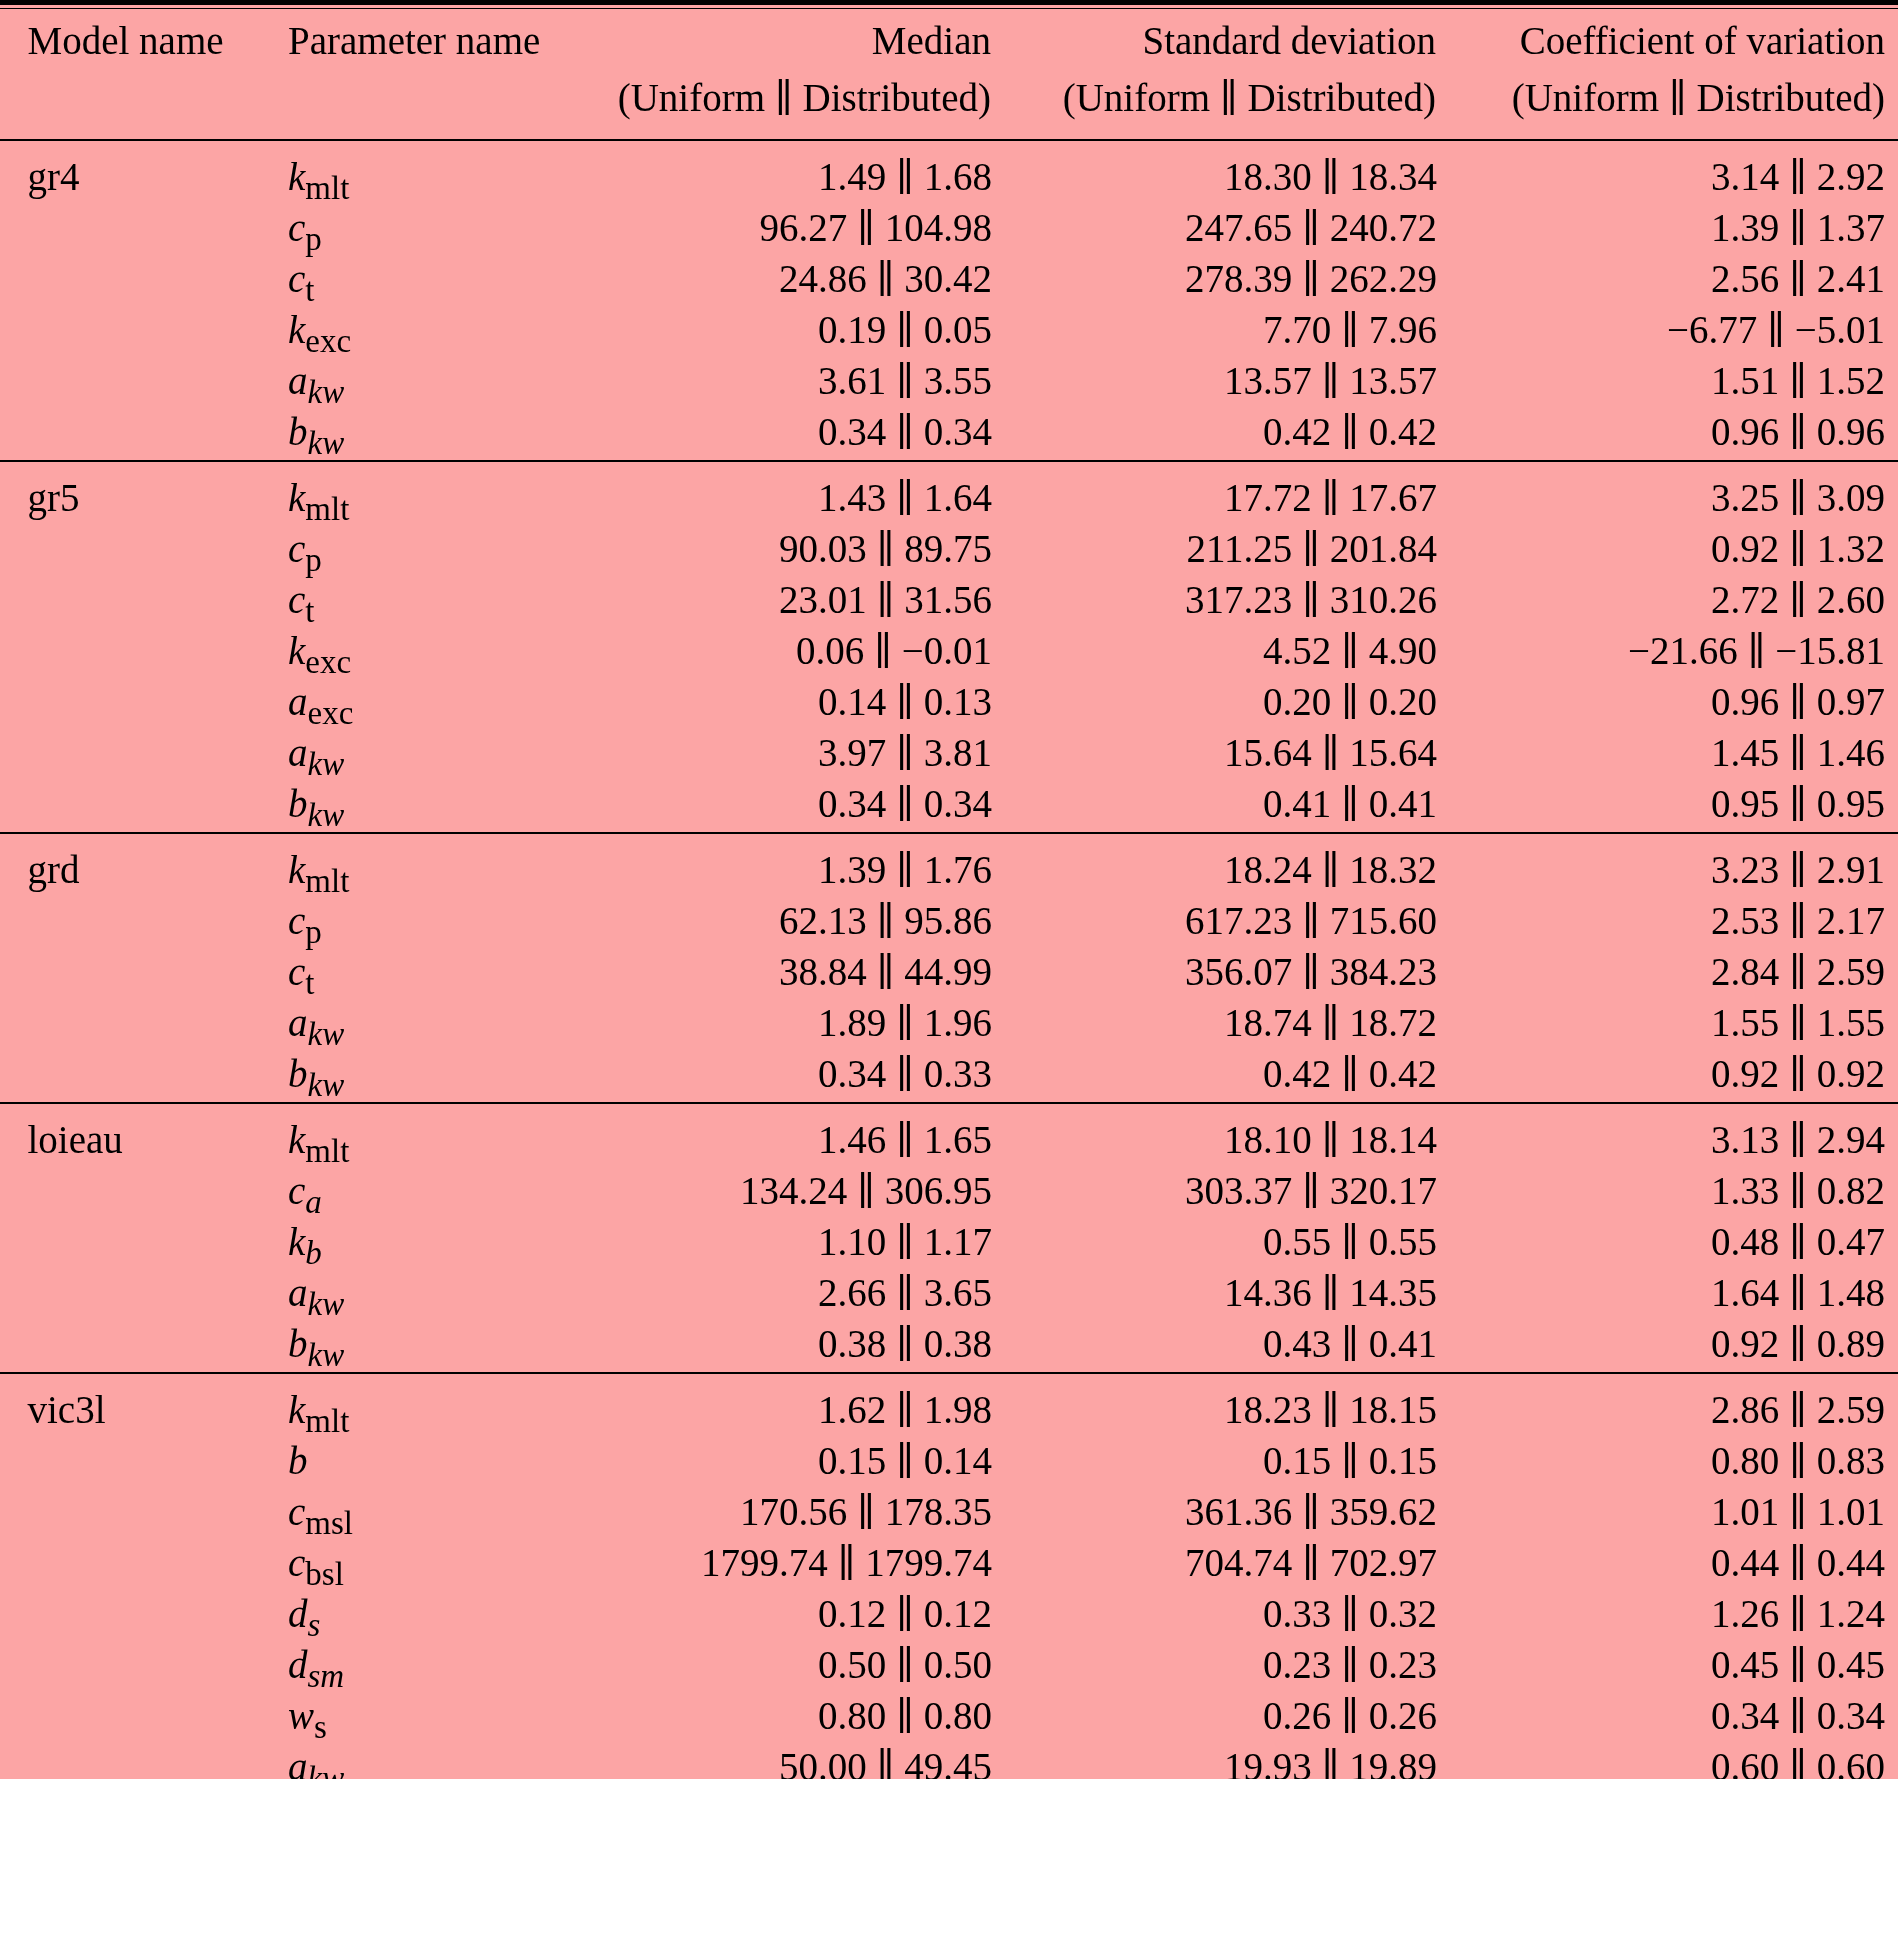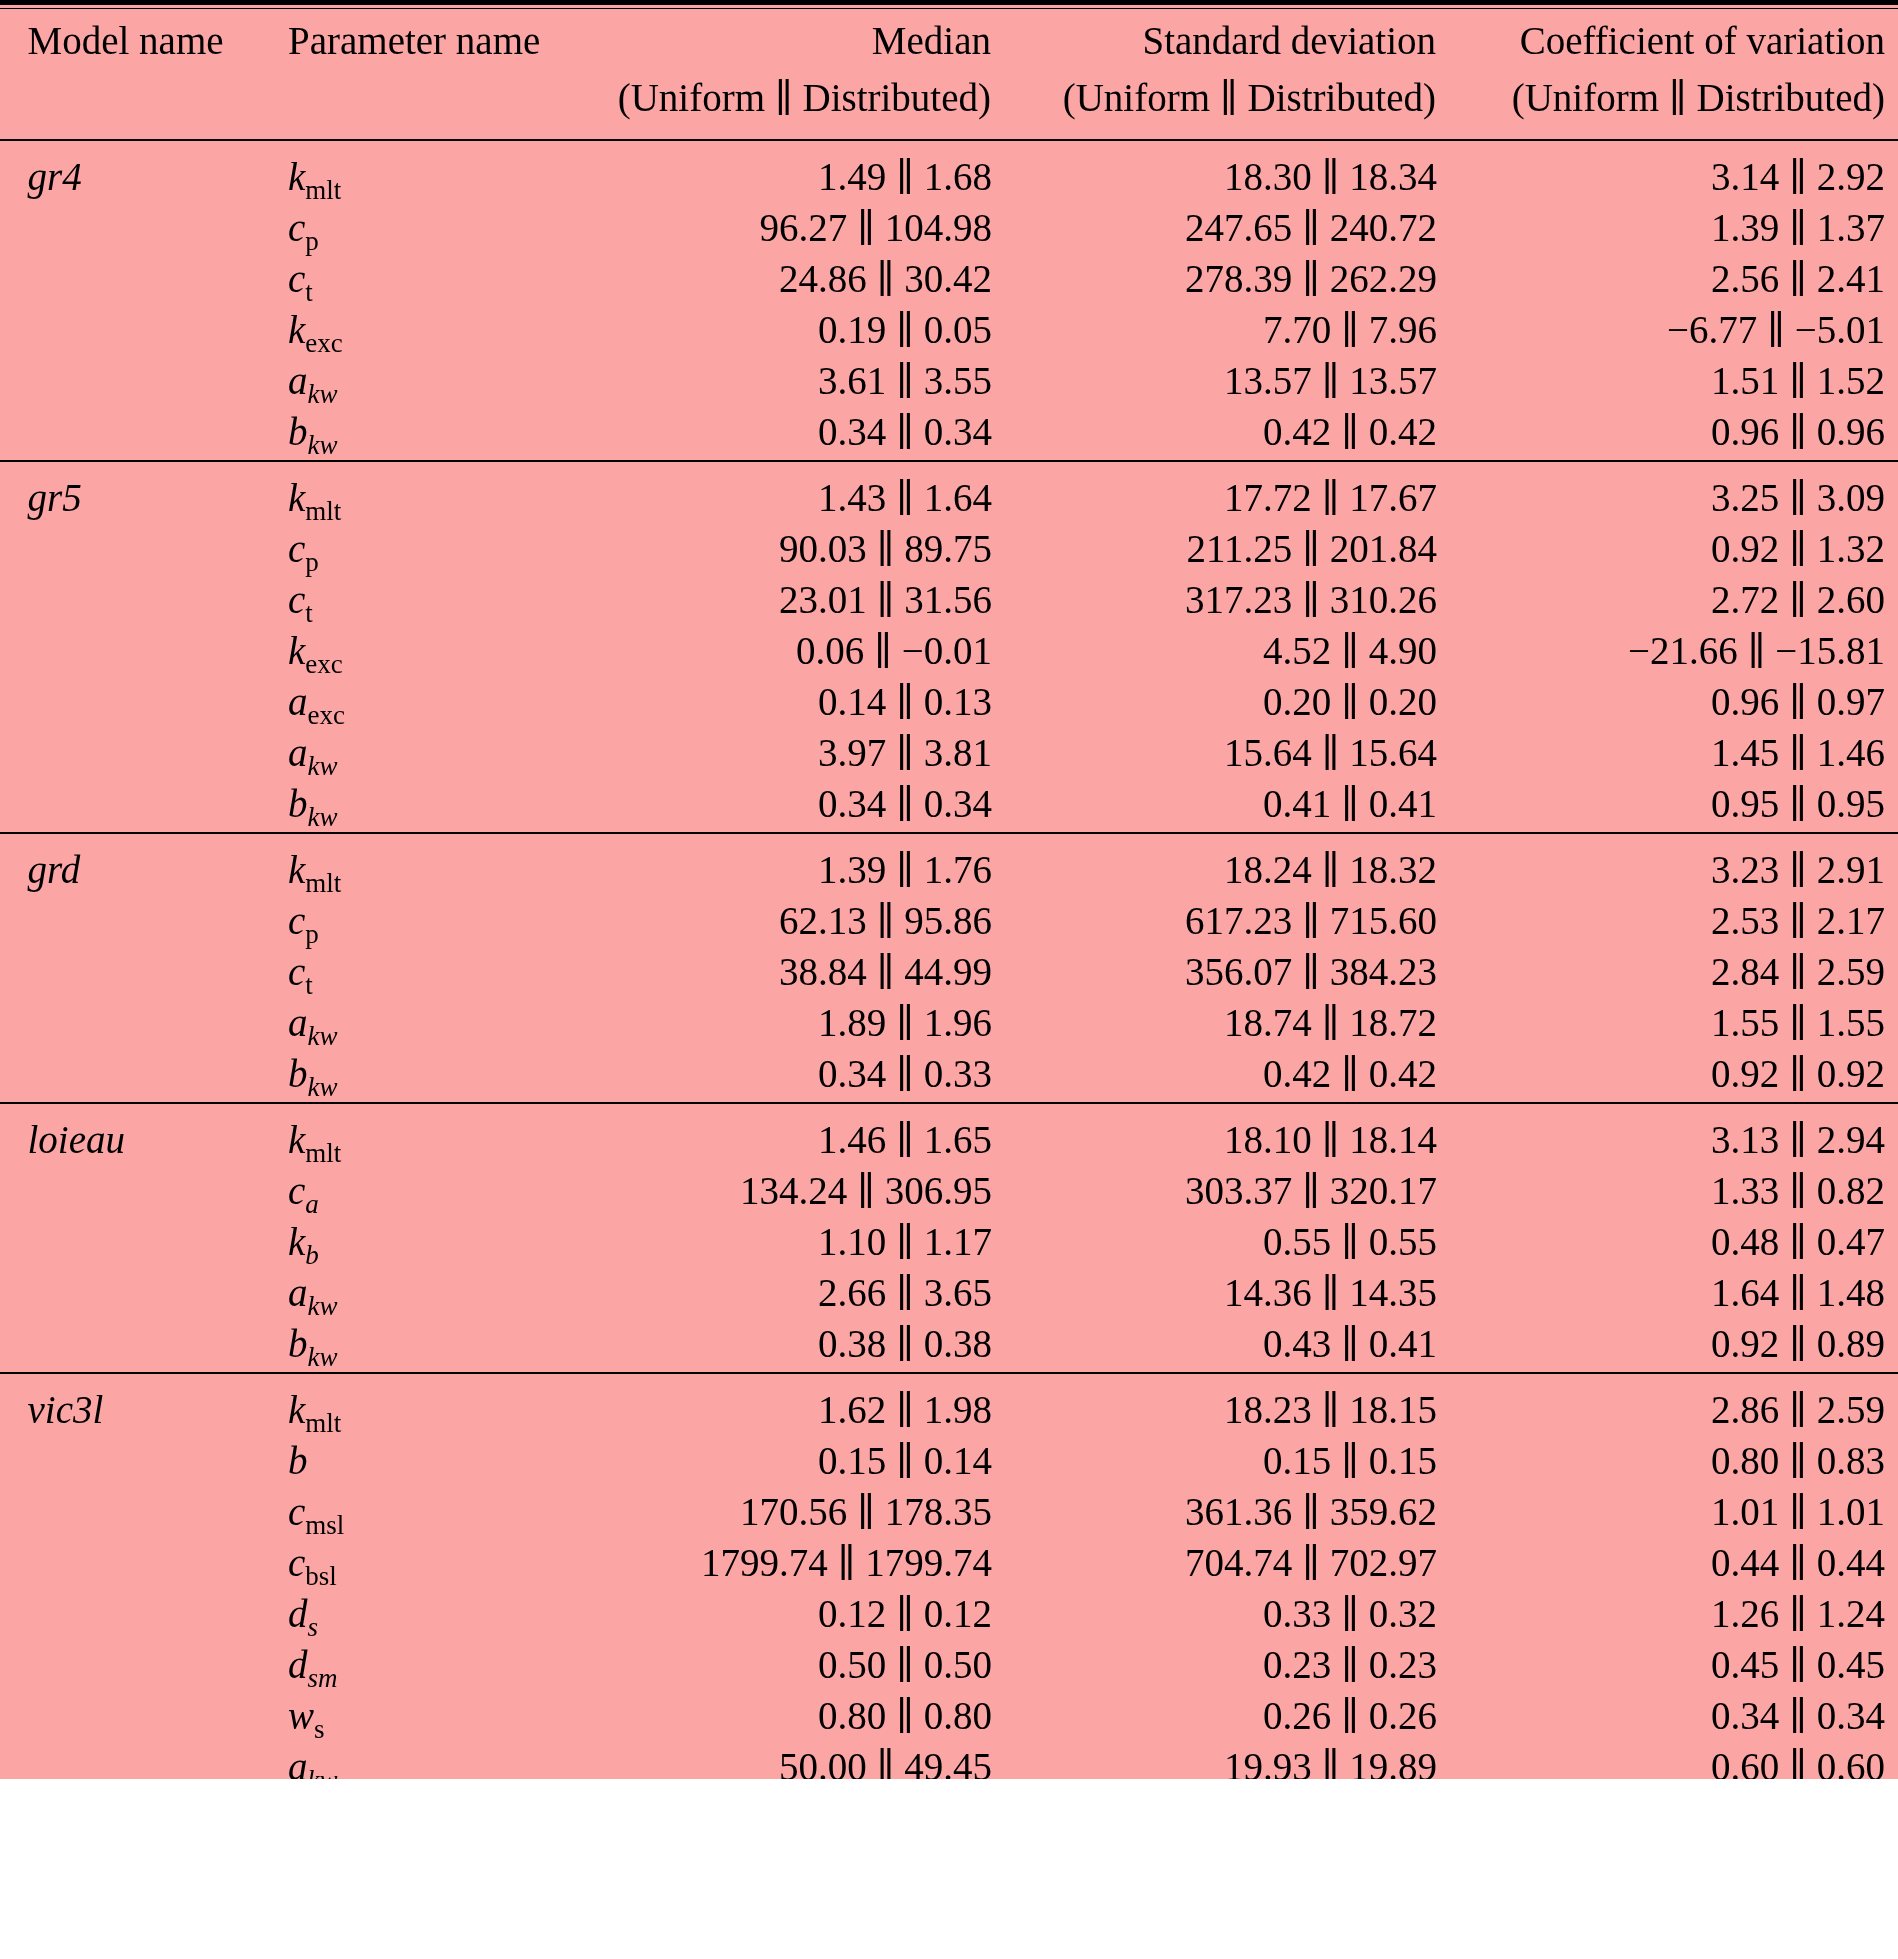--- a/index.html
+++ b/index.html
@@ -63,23 +63,23 @@
     padding: 0;
   }
   td.num { text-align: right; }
   td.last { padding-right: 13px; }
   td.cell-model { padding-left: 27.5px; }
   td.cell-param { padding-left: 26px; }
 
   tr.sec-first td { border-top: 2.8px solid #000; padding-top: 11px; }
   tr.sec-last td  { padding-bottom: 2px; }
 
-  .model { font-style: italic; }
+  .model { }
   .param .base { font-style: italic; }
-  .param sub { font-size: 27px; line-height: 0; }
+  .param sub { font-size: 33px; line-height: 0; }
   .param sub.sub-rm { font-style: normal; }
   .param sub.sub-it { font-style: italic; }
 </style>
 </head>
 <body>
 
 <div class="page">
   <div class="table-frame">
     <div class="table-frame-inner">
       <table class="paper-table">

